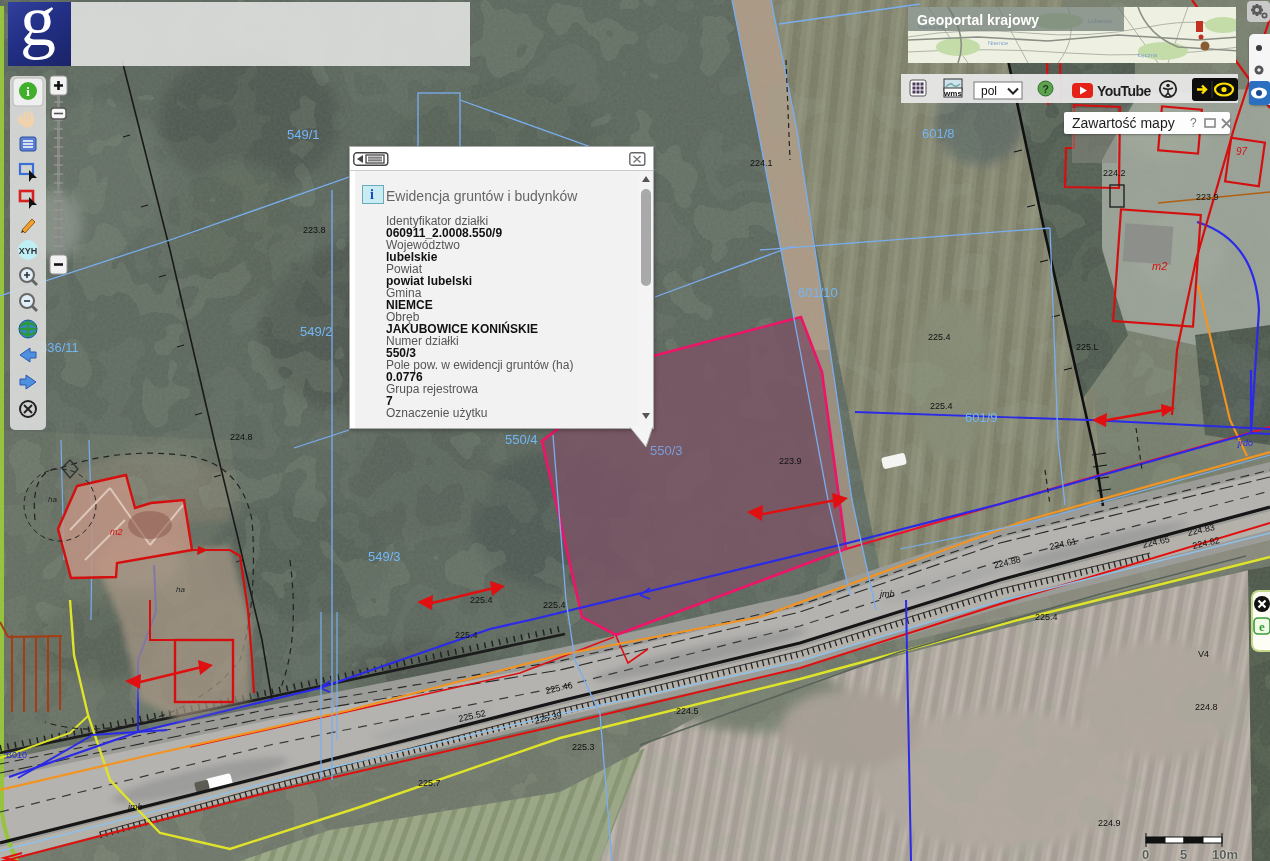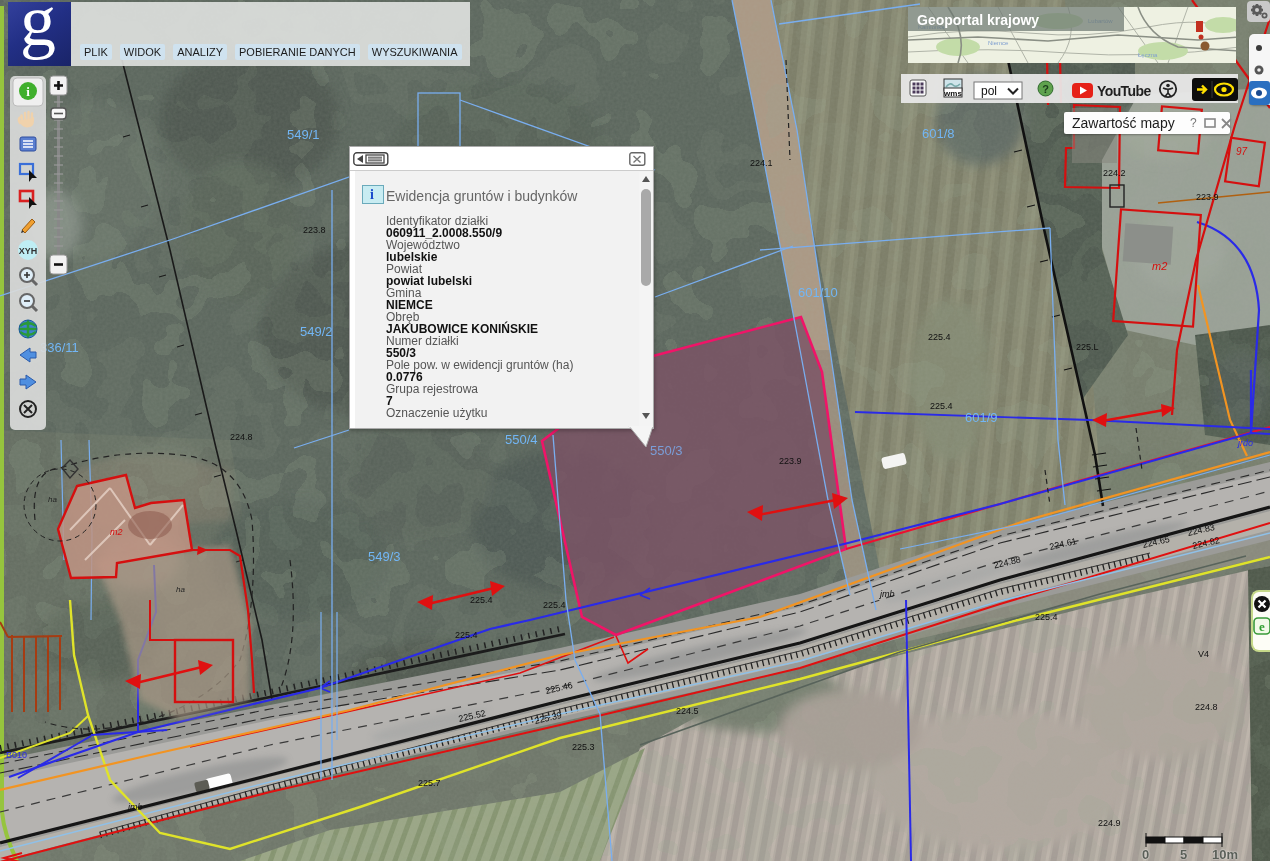--- a/index.html
+++ b/index.html
@@ -316,27 +316,20 @@
   <text x="1152" y="270" fill="#d50f0f" font-size="11" font-style="italic">m2</text>
   <text x="110" y="535" fill="#d50f0f" font-size="9" font-style="italic">m2</text>
   <text x="1236" y="155" fill="#d50f0f" font-size="10" font-style="italic">97</text>
 </g>
 </svg>
 
 <div class="abs" style="left:8px;top:2px;width:462px;height:64px;background:rgba(224,226,224,0.9);"></div>
 <div class="abs" style="left:8px;top:2px;width:63px;height:64px;background:linear-gradient(145deg,#33409c 0%,#222f85 45%,#1a2468 100%);overflow:hidden;">
   <div style="position:absolute;left:12px;top:-22px;font-family:'Liberation Serif',serif;font-size:72px;color:#fff;">g</div>
 </div>
-<div class="abs" style="left:80px;top:44px;height:16px;display:flex;gap:8px;font-size:11px;color:#1c1c1c;">
-  <div style="background:#cfe2ef;padding:1px 4px;border-radius:2px;line-height:14px;">PLIK</div>
-  <div style="background:#cfe2ef;padding:1px 4px;border-radius:2px;line-height:14px;">WIDOK</div>
-  <div style="background:#cfe2ef;padding:1px 4px;border-radius:2px;line-height:14px;">ANALIZY</div>
-  <div style="background:#cfe2ef;padding:1px 4px;border-radius:2px;line-height:14px;">POBIERANIE DANYCH</div>
-  <div style="background:#cfe2ef;padding:1px 4px;border-radius:2px;line-height:14px;">WYSZUKIWANIA</div>
-</div>
 
 <div class="abs" style="left:10px;top:76px;width:36px;height:354px;background:rgba(218,219,218,0.92);border-radius:5px;"></div>
 <svg class="abs" style="left:10px;top:76px;" width="60" height="360" viewBox="0 0 60 360">
   <rect x="3" y="2" width="30" height="28" rx="4" fill="#efefef" stroke="#bbb"></rect>
   <circle cx="18" cy="15" r="9" fill="#3faf2c"></circle>
       <text x="18" y="20" font-size="13" font-family="Liberation Serif" font-weight="bold" fill="#fff" text-anchor="middle">i</text>
   <g transform="translate(18,42)">
         <g stroke="#f0d2ac" stroke-width="2.4" stroke-linecap="round" fill="none">
           <path d="M-5.5,5 L-6.5,-2.5"></path>
           <path d="M-2.5,5 L-3,-5"></path>

